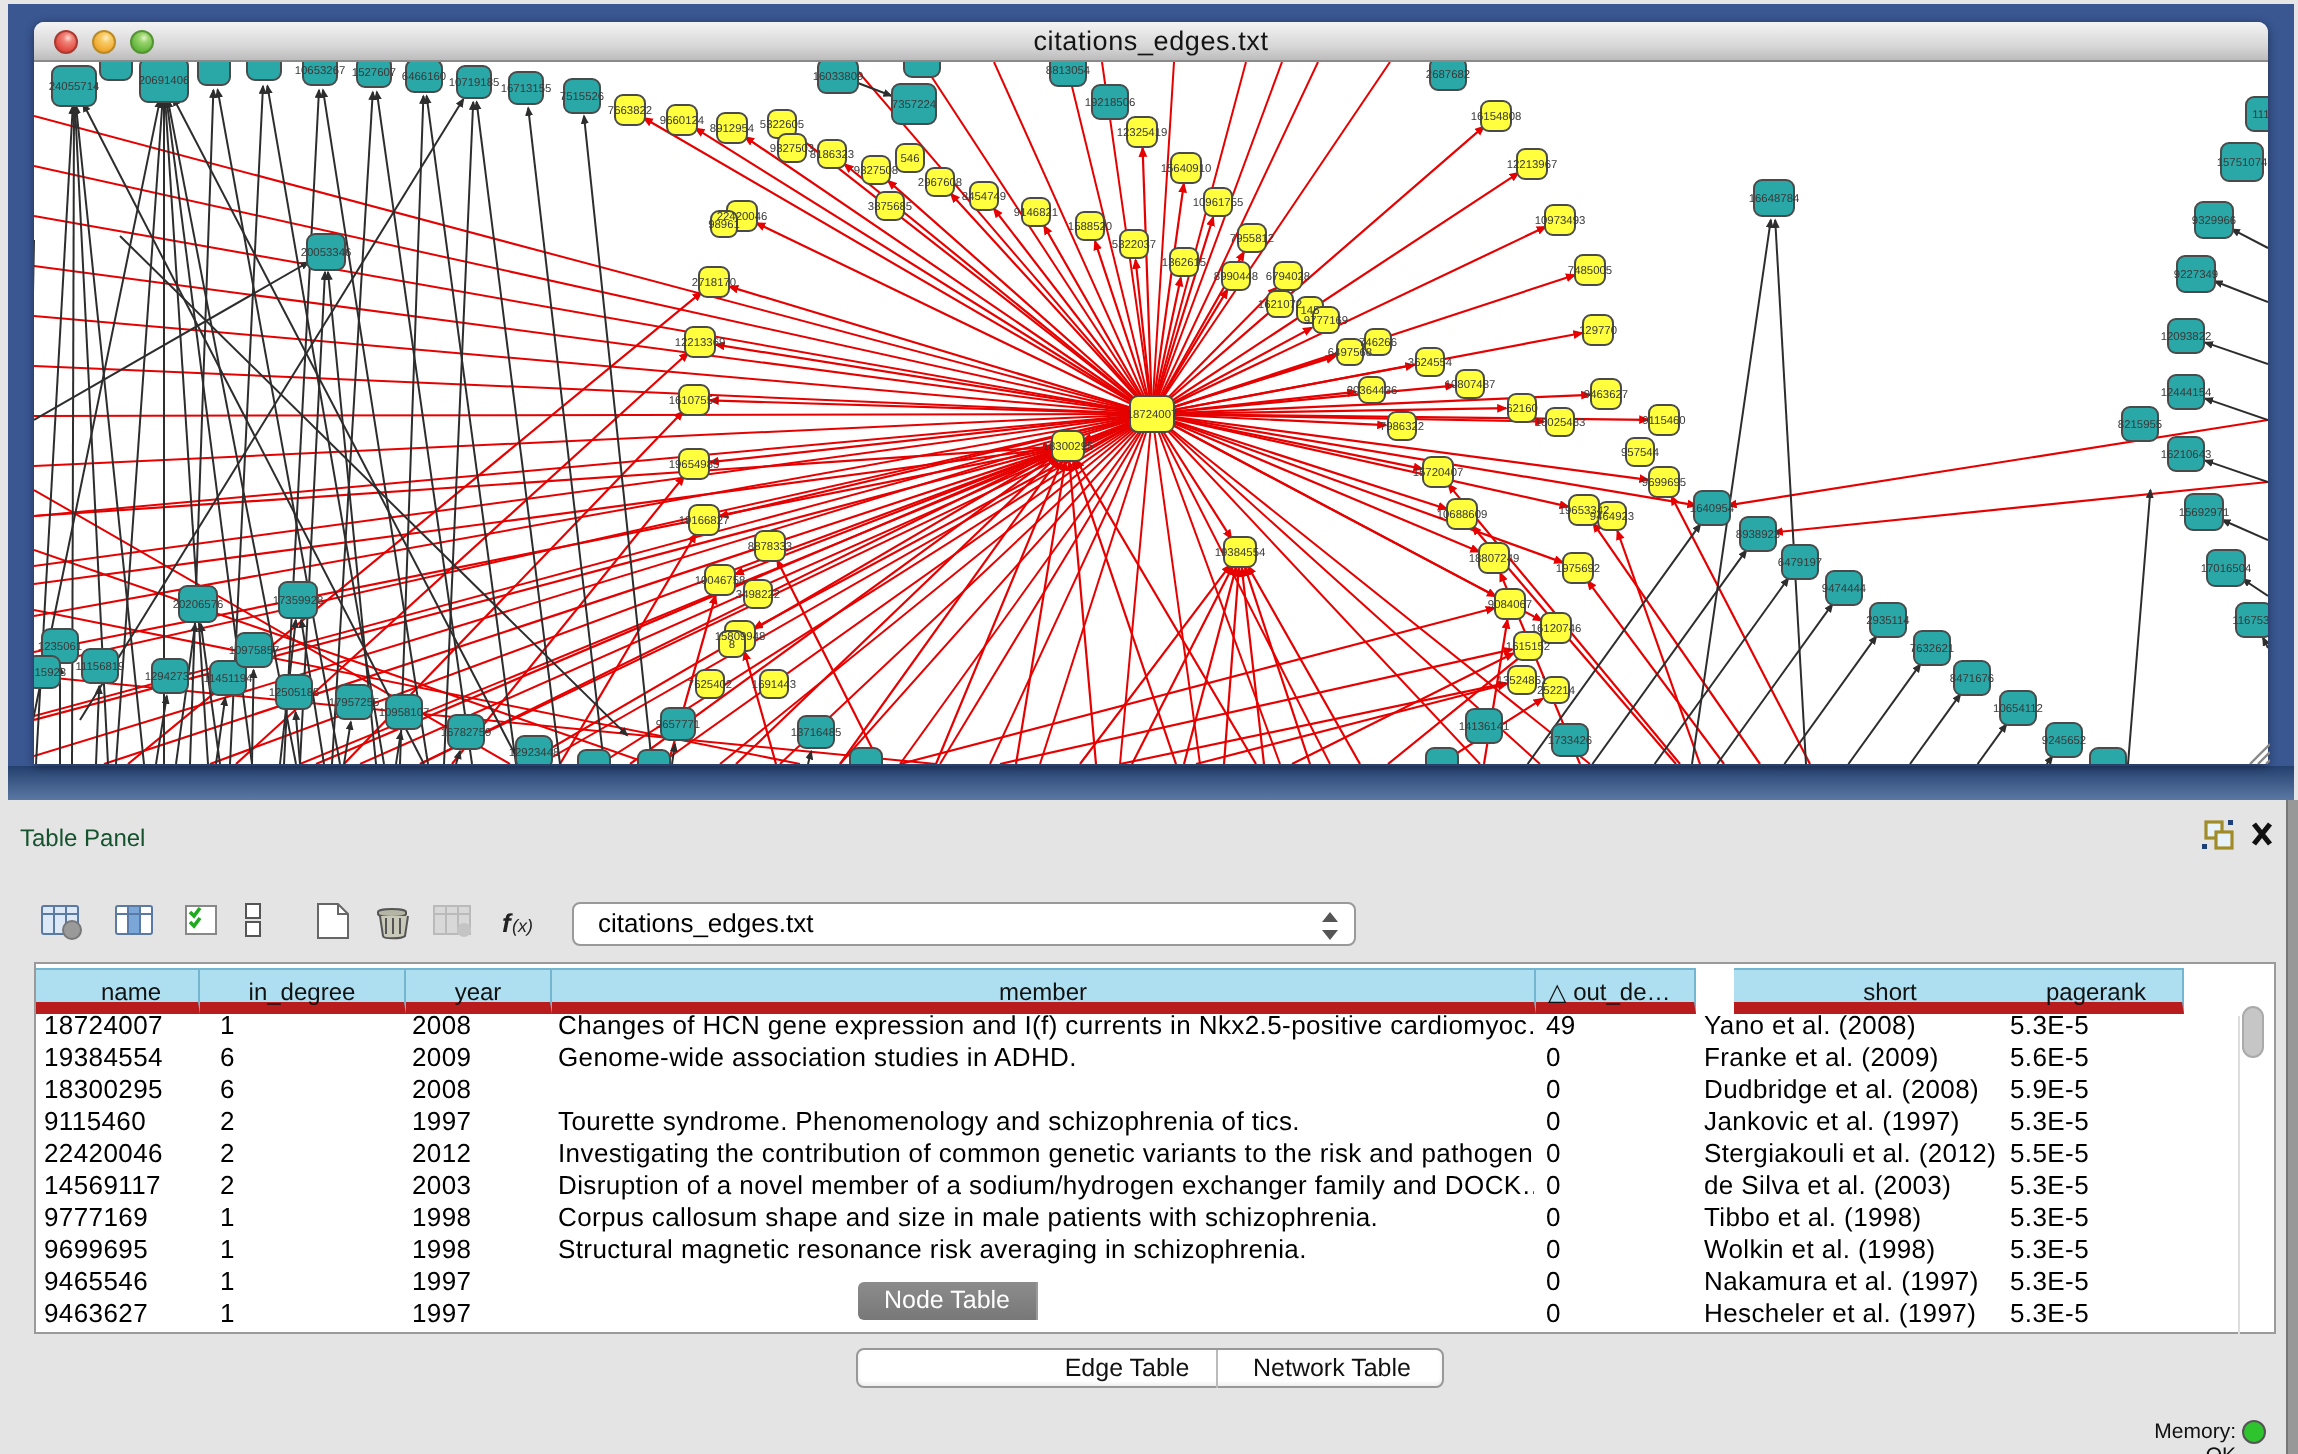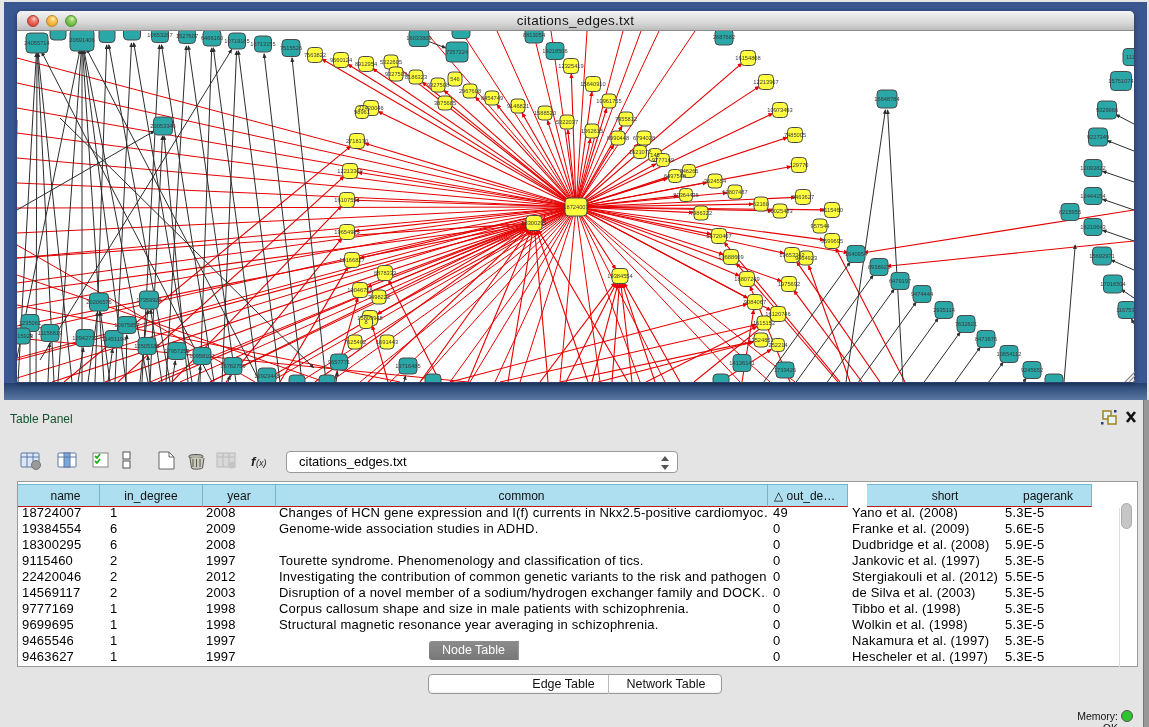--- a/index.html
+++ b/index.html
@@ -9,21 +9,21 @@
 
 #win{left:17px;top:11px;width:1117px;height:371px;background:#fff;border-radius:5px 5px 0 0;box-shadow:0 1px 5px rgba(0,0,0,.45)}
 #titlebar{left:17px;top:11px;width:1117px;height:20px;background:linear-gradient(#f4f4f4,#d6d6d6 65%,#bcbcbc);border-radius:5px 5px 0 0;border-bottom:1px solid #8a8a8a}
 #title{width:100%;text-align:center;font-size:13.5px;letter-spacing:.3px;color:#141414;line-height:20px;font-weight:400}
 .tl{width:12px;height:12px;border-radius:50%;top:15px}
 
 #panel{left:0;top:400px;width:1149px;height:327px;background:#e4e4e4}
 #ptitle{left:10px;top:412px;font-size:12px;color:#14532d}
 #rstrip{left:1143px;top:400px;width:6px;height:327px;background:#989898;border-left:1px solid #777}
 #tbl{left:17px;top:481px;width:1121px;height:186px;background:#fff;border:1px solid #9a9a9a}
-.hc{position:absolute;top:484px;height:23px;background:#aedff0;border-right:1px solid #74b6cf;border-top:1px solid #74b6cf;border-bottom:1px solid #b91c1c;font-size:12px;color:#111;text-align:center;line-height:22px}
+.hc{position:absolute;top:484px;height:23px;background:#aedff0;border-right:1px solid #74b6cf;border-top:1px solid #74b6cf;border-bottom:6px solid #b91c1c;font-size:12px;color:#111;text-align:center;line-height:22px}
 .row{position:absolute;left:0;width:1138px;height:16px;font-size:13px;letter-spacing:.2px;color:#000}
 .row span{position:absolute;white-space:nowrap;top:-2px;display:inline-block}
 
 #tabs{left:428px;top:674px;width:294px;height:20px;border:1px solid #989898;border-radius:4px;background:#fff;font-size:12.5px;box-shadow:inset 0 -1px 2px rgba(0,0,0,.08)}
 .tab{position:absolute;top:0;height:19px;line-height:19px;text-align:center;color:#111;font-size:12.5px}
 #tabsel{left:0;width:92px;background:linear-gradient(#8c8c8c,#787878);color:#fff;border-radius:3px 0 0 3px;border-right:1px solid #9a9a9a}
 #mem{left:1060px;top:710px;width:58px;text-align:right;font-size:10.5px;color:#111}
 #memdot{left:1121px;top:710px;width:12px;height:12px;border-radius:50%;background:#2ec42e;border:1px solid #555}
 #combo{left:286px;top:451px;width:392px;height:22px;background:#fff;border:1px solid #999;border-radius:4px;font-size:13px;color:#000;line-height:20px;padding-left:12px}
 </style></head><body>
@@ -570,21 +570,21 @@
 </svg>
 <div class="abs" id="combo">citations_edges.txt
 <svg class="abs" style="right:6px;top:3px" width="12" height="16">
       <path d="M6 1l4 5H2zM6 15l4-5H2z" fill="#555"></path>
     </svg>
 </div>
 <div class="abs" id="tbl"></div>
 <div class="hc" style="left:18px;width:82px;padding-left:14px">name</div>
 <div class="hc" style="left:100px;width:103px">in_degree</div>
 <div class="hc" style="left:203px;width:73px">year</div>
-<div class="hc" style="left:276px;width:492px">common</div>
+<div class="hc" style="left:276px;width:492px">member</div>
 <div class="hc" style="left:768px;width:80px;text-align:left;padding-left:6px">△ out_de…</div>
 <div class="hc" style="left:867px;width:157px">short</div>
 <div class="hc" style="left:1005px;width:87px">pagerank</div>
 <div class="row" style="top:507px">
 <span style="left:22px">18724007</span>
     <span style="left:110px">1</span>
     <span style="left:206px">2008</span>
     <span style="left:279px;width:488px;overflow:hidden">Changes of HCN gene expression and I(f) currents in Nkx2.5-positive cardiomyoc…</span>
     <span style="left:773px">49</span>
     <span style="left:852px">Yano et al. (2008)</span>
@@ -604,21 +604,21 @@
     <span style="left:110px">6</span>
     <span style="left:206px">2008</span>
     <span style="left:773px">0</span>
     <span style="left:852px">Dudbridge et al. (2008)</span>
     <span style="left:1005px">5.9E-5</span>
   </div>
 <div class="row" style="top:555px">
 <span style="left:22px">9115460</span>
     <span style="left:110px">2</span>
     <span style="left:206px">1997</span>
-    <span style="left:279px;width:488px;overflow:hidden">Tourette syndrome. Phenomenology and classification of tics.</span>
+    <span style="left:279px;width:488px;overflow:hidden">Tourette syndrome. Phenomenology and schizophrenia of tics.</span>
     <span style="left:773px">0</span>
     <span style="left:852px">Jankovic et al. (1997)</span>
     <span style="left:1005px">5.3E-5</span>
   </div>
 <div class="row" style="top:571px">
 <span style="left:22px">22420046</span>
     <span style="left:110px">2</span>
     <span style="left:206px">2012</span>
     <span style="left:279px;width:488px;overflow:hidden">Investigating the contribution of common genetic variants to the risk and pathogen…</span>
     <span style="left:773px">0</span>
@@ -640,21 +640,21 @@
     <span style="left:206px">1998</span>
     <span style="left:279px;width:488px;overflow:hidden">Corpus callosum shape and size in male patients with schizophrenia.</span>
     <span style="left:773px">0</span>
     <span style="left:852px">Tibbo et al. (1998)</span>
     <span style="left:1005px">5.3E-5</span>
   </div>
 <div class="row" style="top:619px">
 <span style="left:22px">9699695</span>
     <span style="left:110px">1</span>
     <span style="left:206px">1998</span>
-    <span style="left:279px;width:488px;overflow:hidden">Structural magnetic resonance year averaging in schizophrenia.</span>
+    <span style="left:279px;width:488px;overflow:hidden">Structural magnetic resonance risk averaging in schizophrenia.</span>
     <span style="left:773px">0</span>
     <span style="left:852px">Wolkin et al. (1998)</span>
     <span style="left:1005px">5.3E-5</span>
   </div>
 <div class="row" style="top:635px">
 <span style="left:22px">9465546</span>
     <span style="left:110px">1</span>
     <span style="left:206px">1997</span>
     <span style="left:773px">0</span>
     <span style="left:852px">Nakamura et al. (1997)</span>

